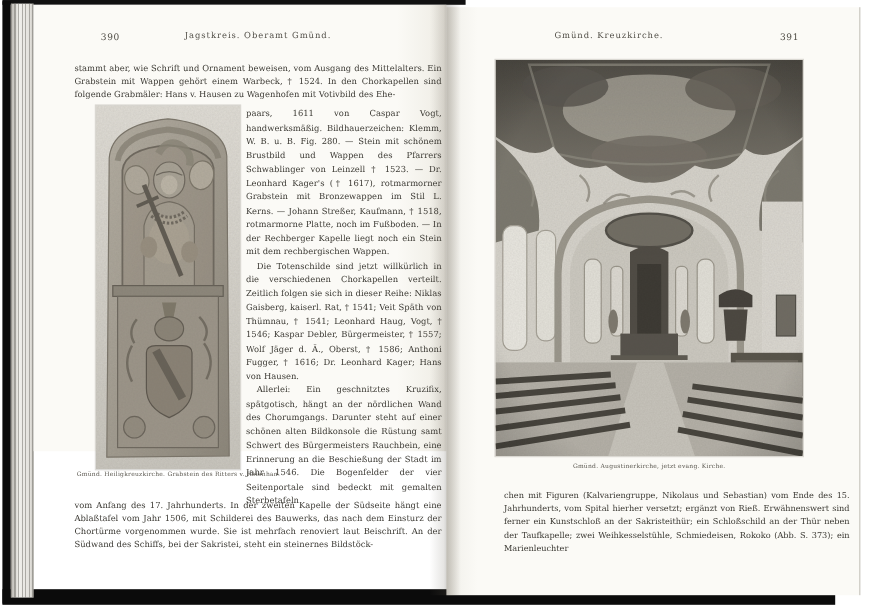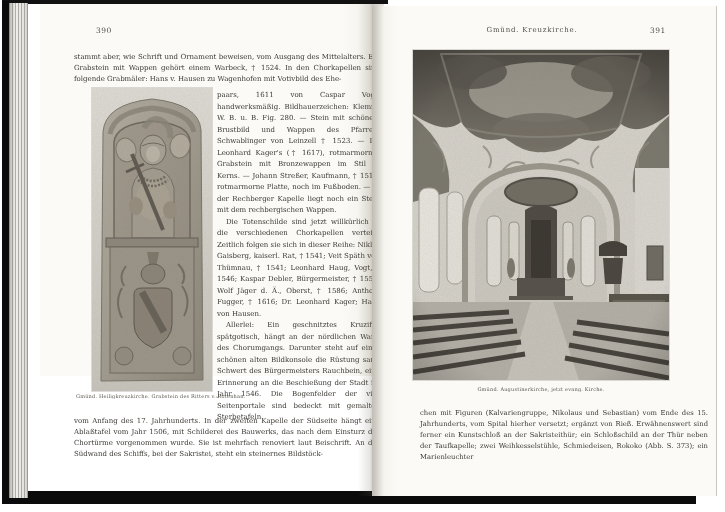--- a/index.html
+++ b/index.html
@@ -10,21 +10,21 @@
   .frame-left{position:absolute;left:2px;top:1px;width:7px;height:502px;background:#0b0b0b;}
   .frame-bottom{position:absolute;left:2px;top:491px;width:694px;height:13px;background:#0b0b0b;}
   .frame-top{position:absolute;left:2px;top:0;width:386px;height:4px;background:#111;}
   
   .page-edges{position:absolute;left:9px;top:3px;width:19px;height:495px;
     background-image:
       repeating-linear-gradient(90deg, rgba(110,108,102,.5) 0 1px, rgba(255,255,255,0) 1px 3px),
       linear-gradient(90deg,#b7b4ae 0,#f1f0ec 35%,#e2e0db 85%,#c8c5bf 100%);}
   .page{position:absolute;background:#fbfaf6;}
   .page-left{left:28px;top:4px;width:344px;height:372px;
-    background:linear-gradient(90deg,#fbfaf6 0 88%,#f1efe8 97%,#e8e5dd 100%);margin-left:12px;}
+    background:linear-gradient(90deg,#fbfaf6 0 88%,#f1efe8 97%,#e8e5dd 100%);}
   .page-right{left:372px;top:6px;width:345px;height:490px;
     background:linear-gradient(90deg,#e9e6de 0,#f5f4ef 12px,#fbfaf6 26px);
     border-right:1px solid #c9c6be;}
   .gutter{position:absolute;left:358px;top:4px;width:26px;height:492px;pointer-events:none;
     background:linear-gradient(90deg, rgba(100,94,82,0) 0%, rgba(100,94,82,.16) 45%, rgba(80,75,65,.26) 56%, rgba(100,94,82,0) 100%);}
   
   .hdr{position:absolute;font-size:7px;letter-spacing:.8px;color:#504d46;white-space:nowrap;}
   .pno{position:absolute;font-size:7.5px;letter-spacing:.5px;color:#504d46;}
   .bodytx{position:absolute;font-size:7px;line-height:11px;color:#3b3933;text-align:justify;}
   .coltx{position:absolute;font-size:7px;line-height:11.5px;color:#3b3933;text-align:justify;}
@@ -39,20 +39,21 @@
 
 <div class="scan">
 
   <div class="frame-top"></div>
   <div class="frame-left"></div>
   <div class="frame-bottom"></div>
   <div class="page-edges"></div>
 
   <div class="page page-left">
     <div class="pno" style="left:56px;top:22px;">390</div>
+    <div class="hdr" style="left:34px;top:22px;width:306px;text-align:center;">Jagstkreis. Oberamt Gmünd.</div>
 
     <div class="bodytx" style="left:34px;top:48px;width:306px;">stammt aber, wie Schrift und Ornament beweisen, vom Ausgang des Mittelalters. Ein Grabstein mit Wappen gehört einem Warbeck, † 1524. In den Chorkapellen sind folgende Grabmäler: Hans v. Hausen zu Wagenhofen mit Votivbild des Ehe-</div>
 
     <div class="photo" style="left:52px;top:84px;width:120px;height:303px;">
       <svg width="120" height="303" viewBox="0 0 120 303">
         <defs>
           <linearGradient id="lpbg" x1="0" y1="0" x2="0" y2="1">
             <stop offset="0" stop-color="#e0ddd6"></stop>
               <stop offset="1" stop-color="#c9c6be"></stop>
           </linearGradient>
@@ -102,21 +103,21 @@
     <div class="coltx" style="left:177px;top:86px;width:163px;">
       <p>paars, 1611 von Caspar Vogt, handwerksmäßig. Bildhauerzeichen: Klemm, W. B. u. B. Fig. 280. — Stein mit schönem Brustbild und Wappen des Pfarrers Schwablinger von Leinzell † 1523. — Dr. Leonhard Kager's († 1617), rotmarmorner Grabstein mit Bronzewappen im Stil L. Kerns. — Johann Streßer, Kaufmann, † 1518, rotmarmorne Platte, noch im Fußboden. — In der Rechberger Kapelle liegt noch ein Stein mit dem rechbergischen Wappen.</p>
       <p class="ind">Die Totenschilde sind jetzt willkürlich in die verschiedenen Chorkapellen verteilt. Zeitlich folgen sie sich in dieser Reihe: Niklas Gaisberg, kaiserl. Rat, † 1541; Veit Späth von Thümnau, † 1541; Leonhard Haug, Vogt, † 1546; Kaspar Debler, Bürgermeister, † 1557; Wolf Jäger d. Ä., Oberst, † 1586; Anthoni Fugger, † 1616; Dr. Leonhard Kager; Hans von Hausen.</p>
       <p class="ind">Allerlei: Ein geschnitztes Kruzifix, spätgotisch, hängt an der nördlichen Wand des Chorumgangs. Darunter steht auf einer schönen alten Bildkonsole die Rüstung samt Schwert des Bürgermeisters Rauchbein, eine Erinnerung an die Beschießung der Stadt im Jahr 1546. Die Bogenfelder der vier Seitenportale sind bedeckt mit gemalten Sterbetafeln</p>
     </div>
 
     <div class="bodytx" style="left:34px;top:412px;width:306px;">vom Anfang des 17. Jahrhunderts. In der zweiten Kapelle der Südseite hängt eine Ablaßtafel vom Jahr 1506, mit Schilderei des Bauwerks, das nach dem Einsturz der Chortürme vorgenommen wurde. Sie ist mehrfach renoviert laut Beischrift. An der Südwand des Schiffs, bei der Sakristei, steht ein steinernes Bildstöck-</div>
   </div>
 
   <div class="page page-right">
-    <div class="hdr" style="left:90px;top:20px;width:140px;text-align:center;">Gmünd. Kreuzkirche.</div>
+    <div class="hdr" style="left:90px;top:20px;width:140px;">Gmünd. Kreuzkirche.</div>
     <div class="pno" style="left:278px;top:20px;width:24px;text-align:left;">391</div>
 
     <div class="photo" style="left:41px;top:44px;width:256px;height:330px;">
       <svg width="256" height="330" viewBox="0 0 256 330">
         <defs>
           <linearGradient id="rcg" x1="0" y1="0" x2="0" y2="1">
             <stop offset="0" stop-color="#4d4a43"></stop>
               <stop offset="1" stop-color="#7b776d"></stop>
           </linearGradient>
           <radialGradient id="rvig" cx=".5" cy=".5" r=".75">

